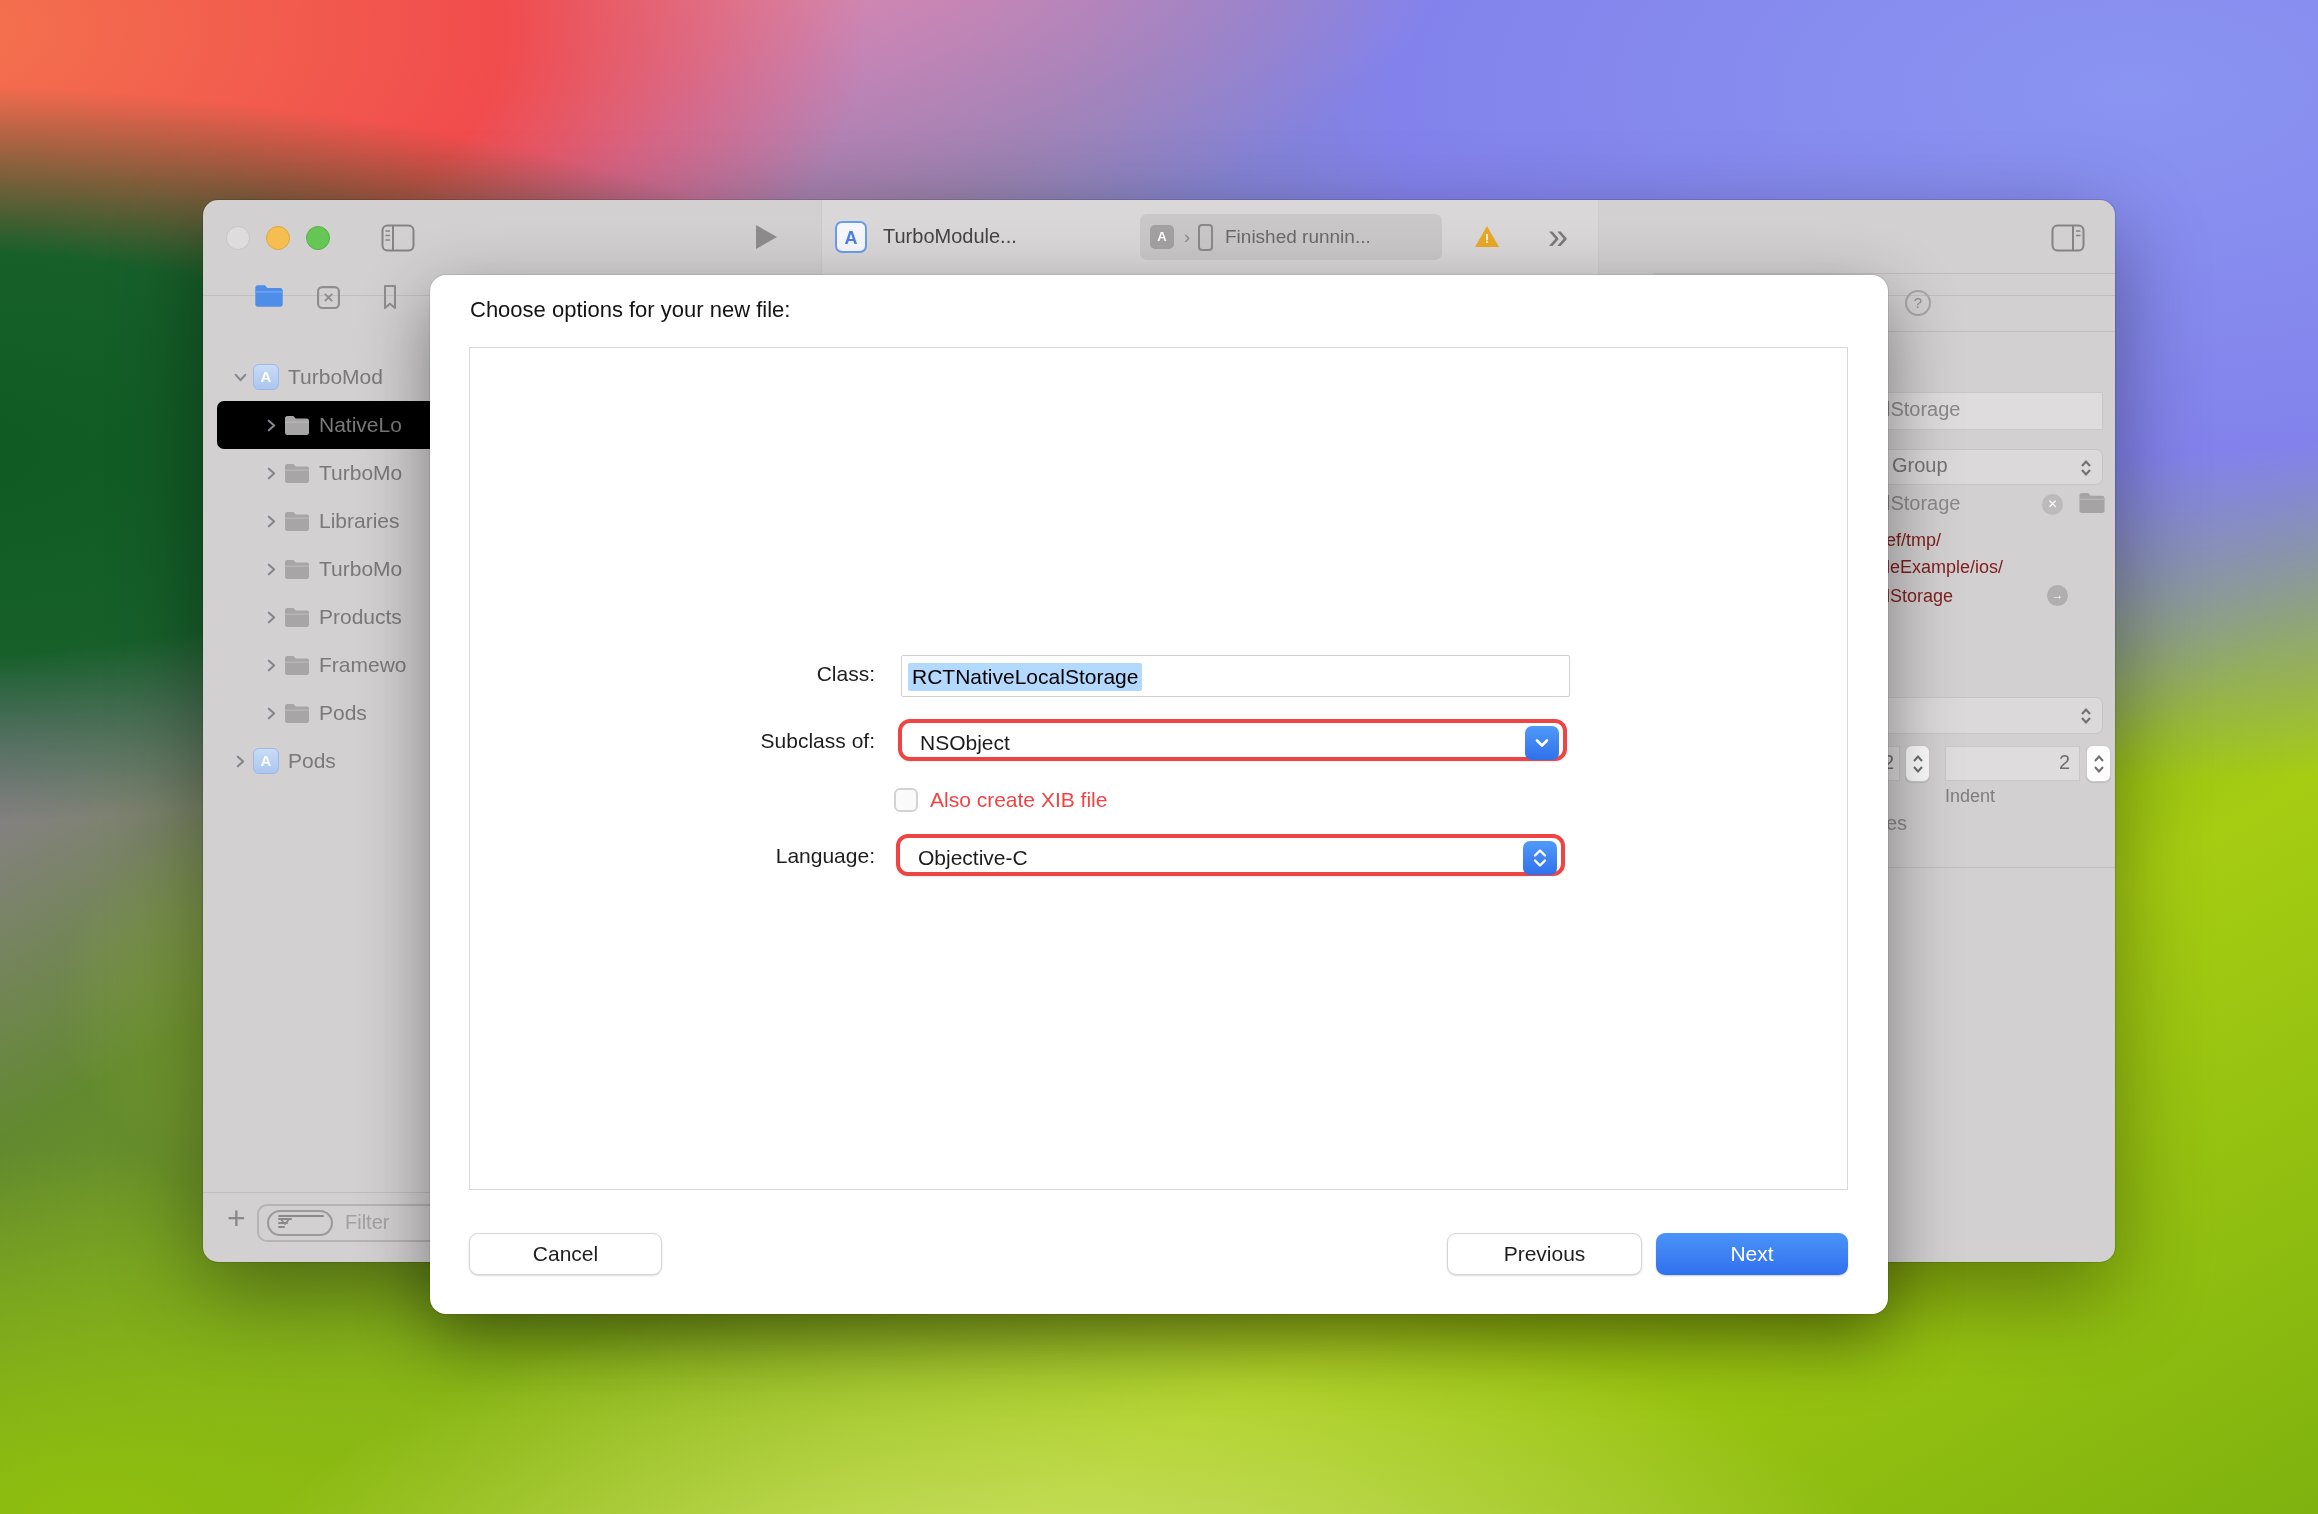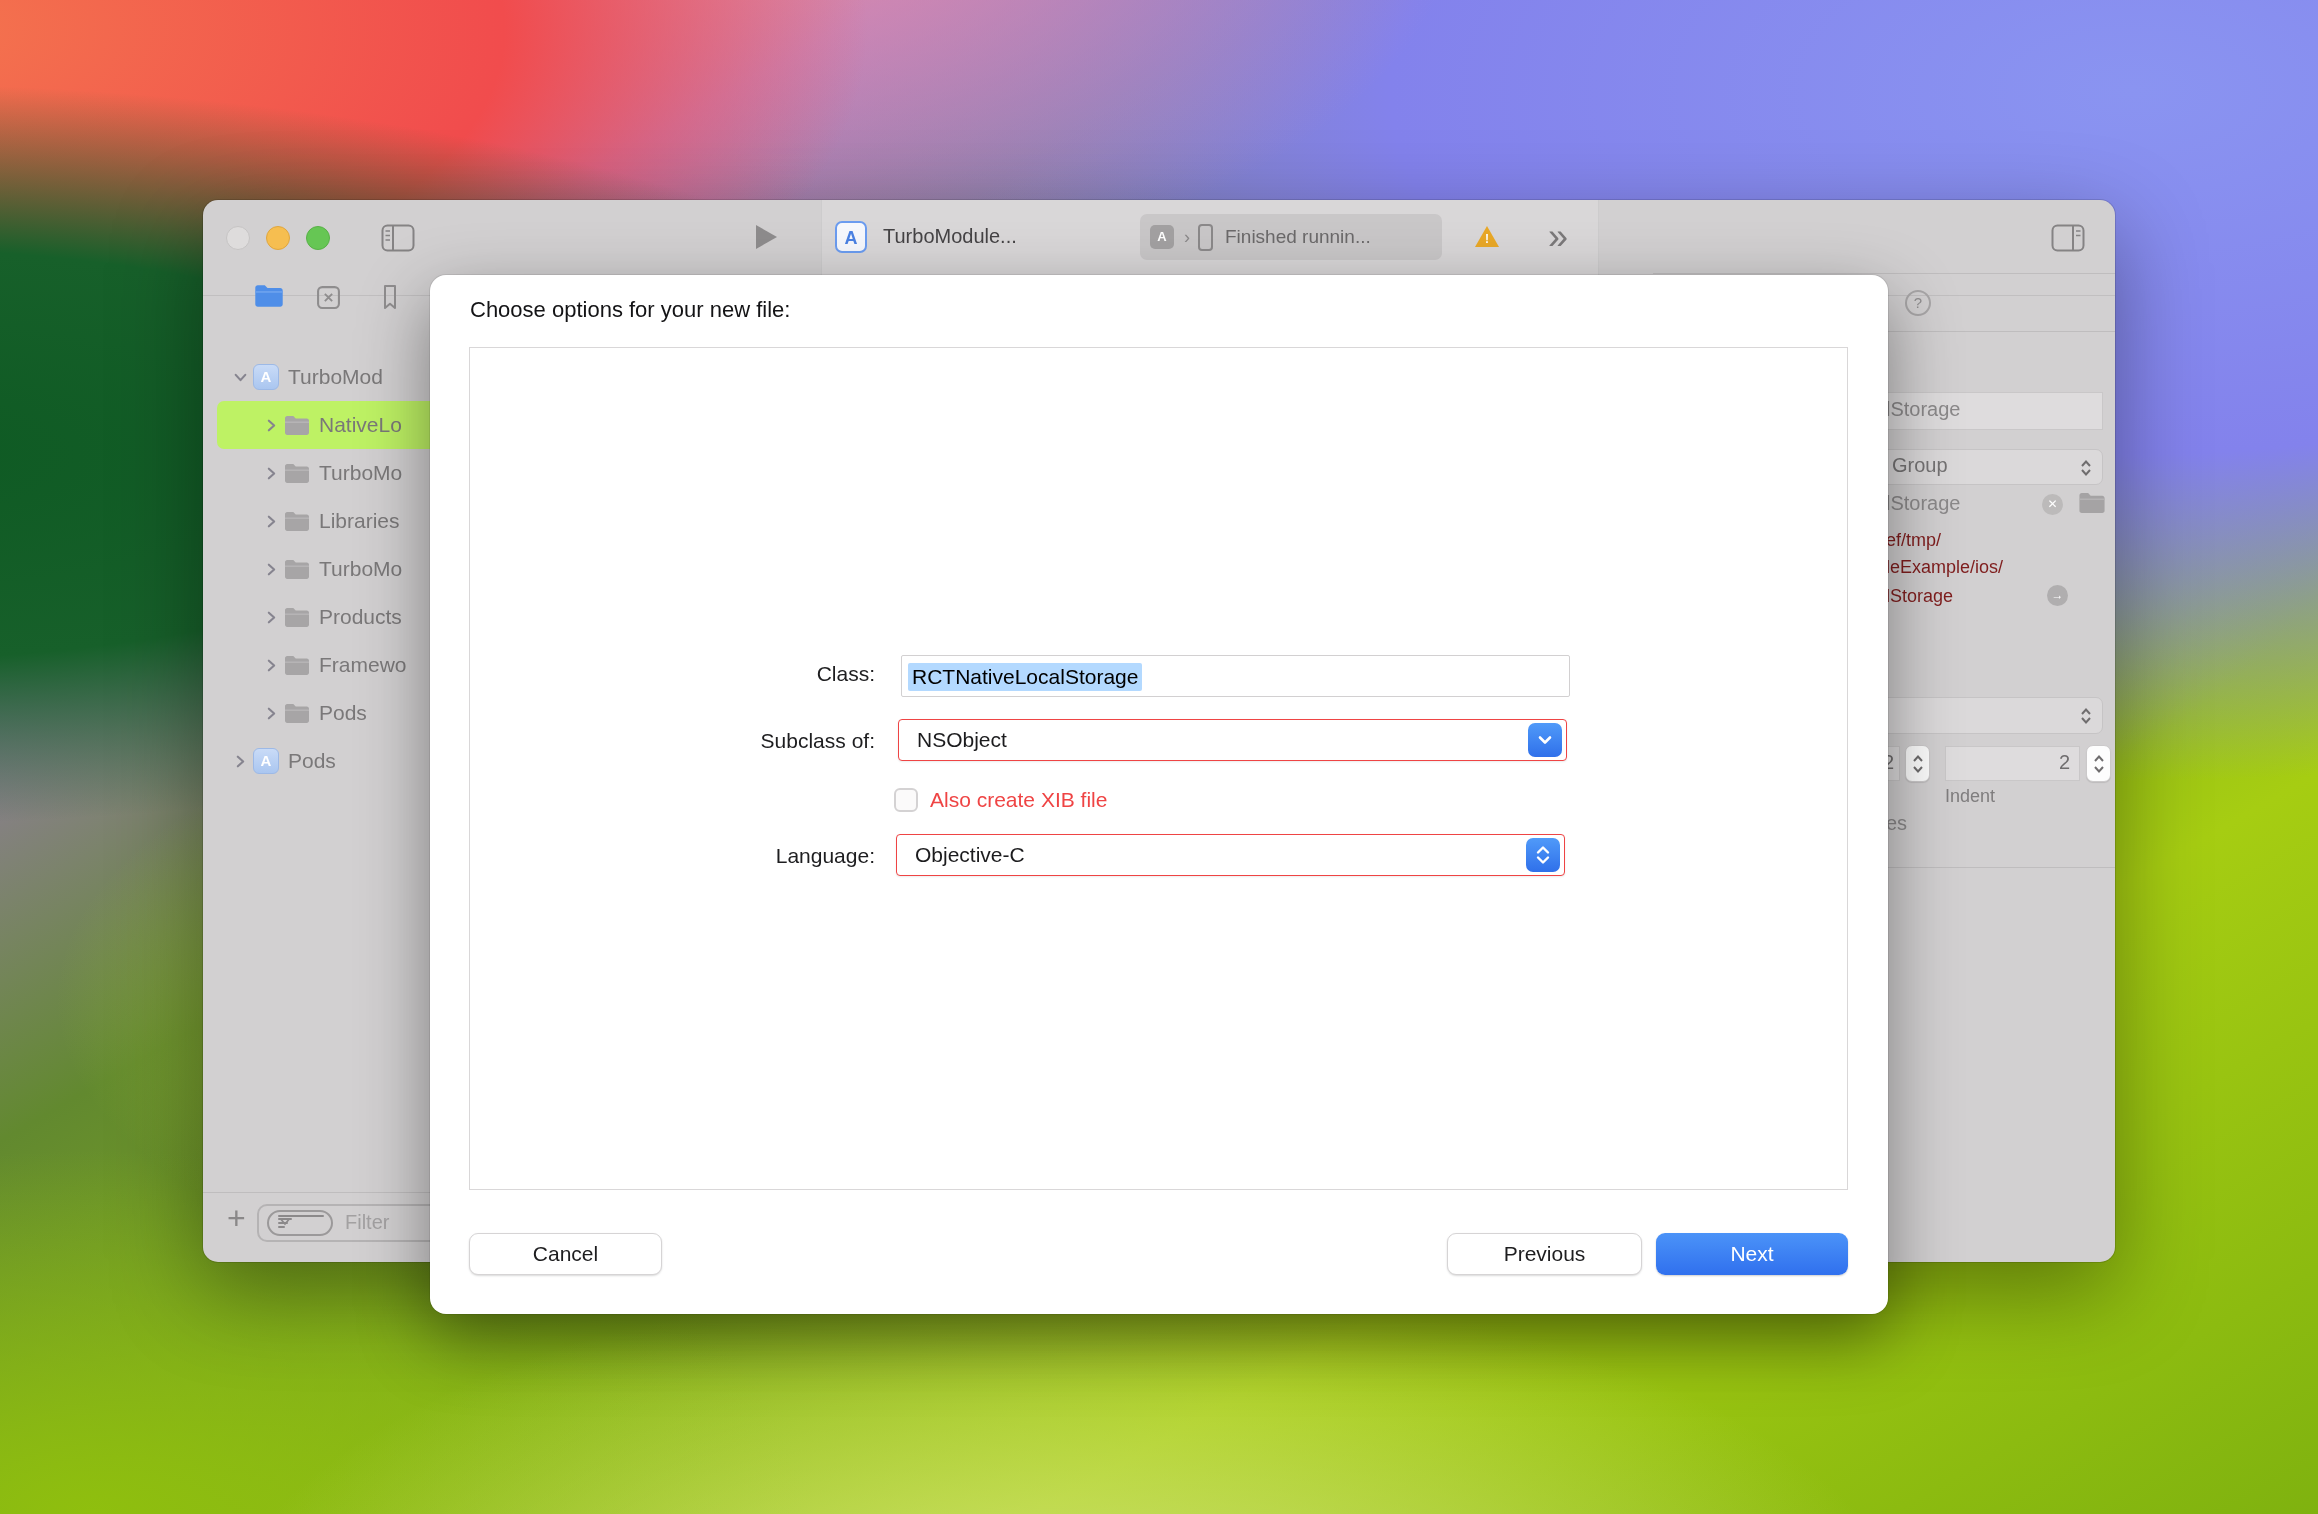--- a/index.html
+++ b/index.html
@@ -55,21 +55,21 @@
   .panel-toggle.left{left:178px;}
   .panel-toggle.right{left:1848px;}
 
   
   .nav-tabs{position:absolute;left:0;top:84px;width:230px;height:40px;}
   .nav-tab{position:absolute;top:0;}
   .tree{position:absolute;left:14px;top:153px;width:300px;}
   .tree-row{display:flex;align-items:center;height:48px;color:#7a7879;font-size:21px;}
   .tree-row.lvl0{padding-left:10px;}
   .tree-row.lvl1{padding-left:41px;}
-  .tree-row.sel{background:#bef264;border-radius:7px;}
+  .tree-row.sel{background:#000000;border-radius:7px;}
   .disc{width:26px;flex:none;display:flex;justify-content:center;align-items:center;}
   .ticon{width:26px;height:26px;flex:none;display:flex;justify-content:center;align-items:center;}
   .tlabel{margin-left:9px;white-space:nowrap;}
   .appA{display:inline-block;width:26px;height:26px;border-radius:6px;
     background:linear-gradient(180deg,#c9dbf7,#aac6f0);border:1px solid #9db9e6;box-sizing:border-box;
     color:#fff;font-weight:bold;font-size:15px;line-height:24px;text-align:center;}
 
   .nav-divider{position:absolute;left:0;top:992px;width:300px;height:1px;background:rgba(0,0,0,.09);}
   .add-button{position:absolute;left:24px;top:1000px;font-size:32px;font-weight:300;color:#8a8889;}
   .filter-field{position:absolute;left:54px;top:1004px;width:200px;height:38px;border:2px solid #b5b3b4;
@@ -104,21 +104,21 @@
     box-shadow:0 25px 70px rgba(0,0,0,.42), 0 0 0 1px rgba(0,0,0,.08);
   }
   .dlg-title{position:absolute;left:40px;top:22px;font-size:22px;color:#141416;}
   .dlg-box{position:absolute;left:39px;top:72px;width:1379px;height:843px;border:1px solid #d9d7d8;
     box-sizing:border-box;background:#fff;}
   .flabel{position:absolute;left:185px;width:260px;text-align:right;font-size:21px;color:#1e1e20;}
   .class-field{position:absolute;left:471px;top:380px;width:669px;height:42px;border:1px solid #d2d0d1;
     box-sizing:border-box;background:#fff;border-radius:2px;}
   .sel-text{display:inline-block;margin:7px 4px 0 6px;background:#b3d9ff;padding:2px 4px;border-radius:2px;
     font-size:21px;color:#000;}
-  .combo{position:absolute;width:669px;height:42px;background:#fff;border:1px solid #ef4444;border-radius:4px;
+  .combo{position:absolute;width:669px;height:42px;background:#fff;border:4px solid #ef4444;border-radius:12px;
     box-sizing:border-box;box-shadow:0 1px 2px rgba(0,0,0,.08);}
   .combo-text{position:absolute;left:18px;top:8px;font-size:21px;color:#1c1c1e;}
   .combo-btn{position:absolute;right:4px;top:3px;width:34px;height:34px;border-radius:7px;
     background:linear-gradient(180deg,#509af9,#2f70ea);display:flex;align-items:center;justify-content:center;}
   .checkbox{position:absolute;left:464px;top:513px;width:24px;height:24px;border:2px solid #d4d2d3;
     border-radius:6px;box-sizing:border-box;background:#fbfafa;}
   .xib-label{position:absolute;left:500px;top:513px;font-size:21px;color:#ef4444;}
   .btn{position:absolute;top:958px;height:42px;border-radius:9px;display:flex;align-items:center;
     justify-content:center;font-size:21px;box-sizing:border-box;}
   .btn-plain{background:#fff;border:1px solid #d6d4d5;box-shadow:0 1px 2px rgba(0,0,0,.15);color:#1d1d1f;}

